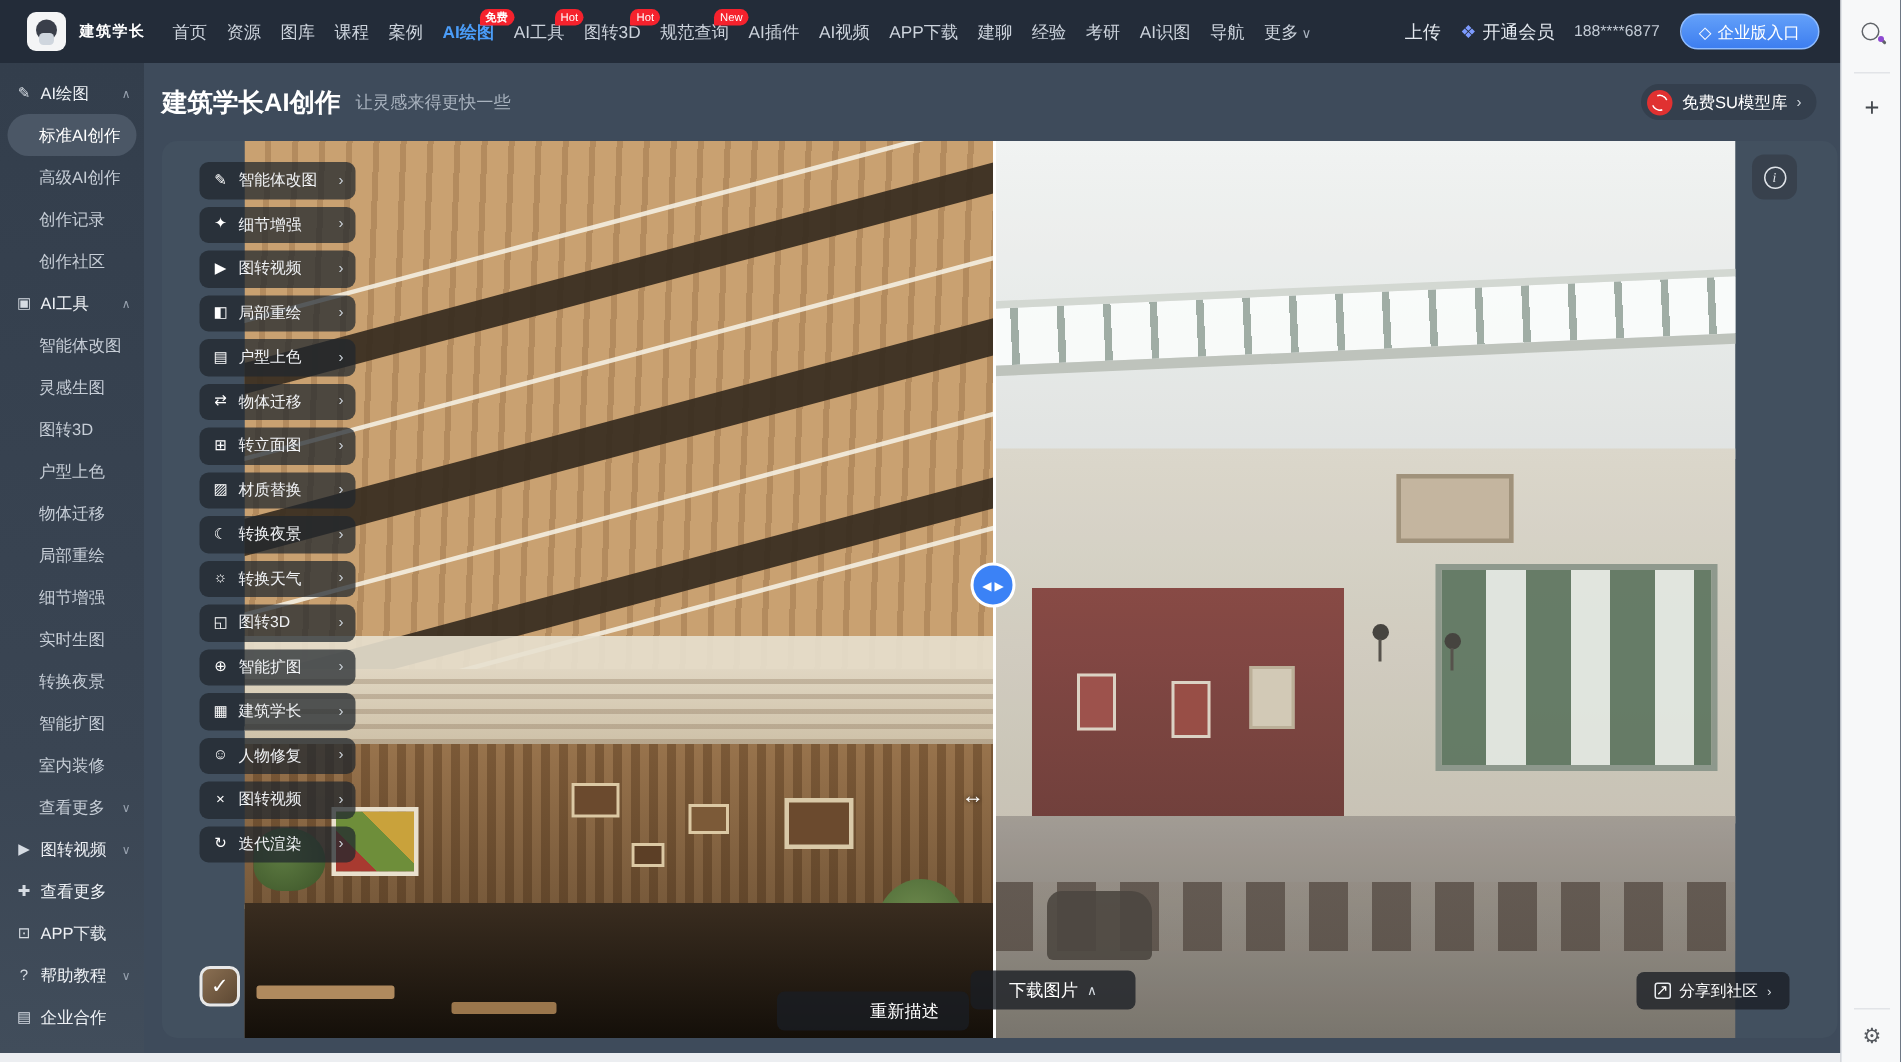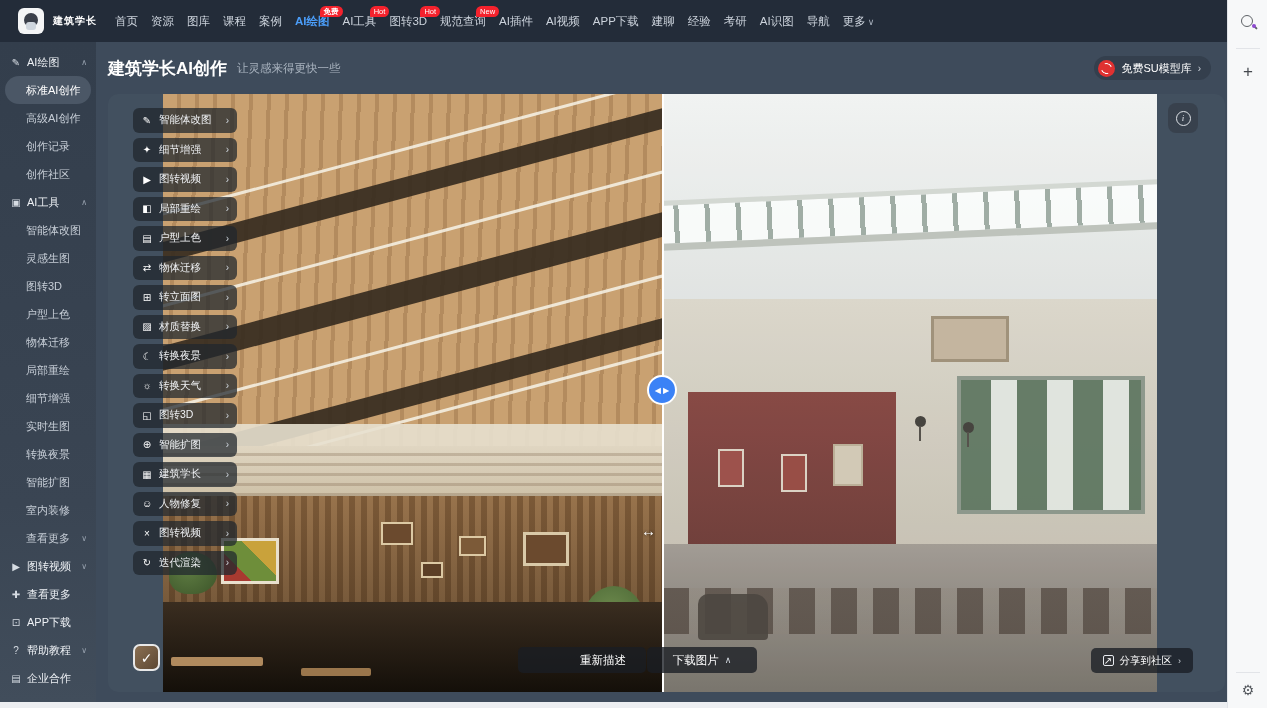--- a/index.html
+++ b/index.html
@@ -108,21 +108,21 @@
   
   .tools { position:absolute; left:25px; top:14px; display:flex; flex-direction:column; gap:5px; z-index:10; }
   .chip { width:104px; height:24.5px; background:rgba(33,39,46,.74); border-radius:6px; display:flex; align-items:center; gap:6px; padding:0 8px; color:#f0f2f5; font-size:10.5px; cursor:pointer; }
   .chip-ico { width:12px; text-align:center; font-size:10px; color:#fff; }
   .chip-chev { margin-left:auto; font-size:10px; color:#ccd3da; }
 
   
   .info-btn { position:absolute; left:1060px; top:9px; width:30px; height:30px; border-radius:8px; background:rgba(55,64,76,.92); display:flex; align-items:center; justify-content:center; cursor:pointer; z-index:11; }
   .info-circle { width:15px; height:15px; border:1.5px solid #dfe3e8; border-radius:50%; color:#dfe3e8; font-size:9px; display:flex; align-items:center; justify-content:center; font-style:italic; font-family:"Liberation Serif",serif; }
   .act-btn { position:absolute; height:26px; background:rgba(26,30,36,.78); border-radius:5px; color:#fff; font-size:11.5px; display:flex; align-items:center; justify-content:center; gap:6px; cursor:pointer; z-index:11; white-space:nowrap; }
-  .btn-redescribe { left:410px; top:553px; width:128px;padding-left:42px; }
+  .btn-redescribe { left:410px; top:567px; width:128px;padding-left:42px; }
   .btn-download { left:539px; top:553px; width:110px; }
   .btn-share { right:32px; top:554px; padding:0 12px; font-size:10.5px; height:25px; }
   .share-ico { font-size:10px; border:1px solid #e7eaee; border-radius:2px; width:11px; height:11px; line-height:10px; text-align:center; }
   .dl-caret,.chev-sm { font-size:9px; color:#d7dde3; }
   .thumb-check { position:absolute; left:25px; top:550px; width:27px; height:27px; border:2px solid #e8e8e8; border-radius:7px; background:linear-gradient(135deg,#8a6f52,#5d4833); display:flex; align-items:center; justify-content:center; color:#fff; font-size:14px; font-weight:bold; cursor:pointer; z-index:11; }
 </style>
 </head>
 <body>
 
 <div class="nav">
@@ -142,20 +142,32 @@
     <div class="nav-item"><span>规范查询</span><span class="nav-badge">New</span></div>
     <div class="nav-item"><span>AI插件</span></div>
     <div class="nav-item"><span>AI视频</span></div>
     <div class="nav-item"><span>APP下载</span></div>
     <div class="nav-item"><span>建聊</span></div>
     <div class="nav-item"><span>经验</span></div>
     <div class="nav-item"><span>考研</span></div>
     <div class="nav-item"><span>AI识图</span></div>
     <div class="nav-item"><span>导航</span></div>
     <div class="nav-item"><span>更多</span><span class="nav-caret">∨</span></div>
+  </div>
+  <div class="nav-right">
+    <span class="nav-upload">上传</span>
+    <span class="nav-vip">
+        <span class="vip-gem">❖</span>
+        <span>开通会员</span>
+      </span>
+    <span class="nav-phone">188****6877</span>
+    <span class="enterprise">
+        <span>◇</span>
+        <span>企业版入口</span>
+      </span>
   </div>
 </div>
 
 <div class="rail">
   <div class="rail-search"></div>
   <div class="rail-search-dot"></div>
   <div class="rail-div" style="top:48px"></div>
   <div class="rail-plus" style="top:62px">+</div>
   <div class="rail-div" style="top:672px"></div>
   <div class="rail-gear" style="top:682px">⚙</div>

